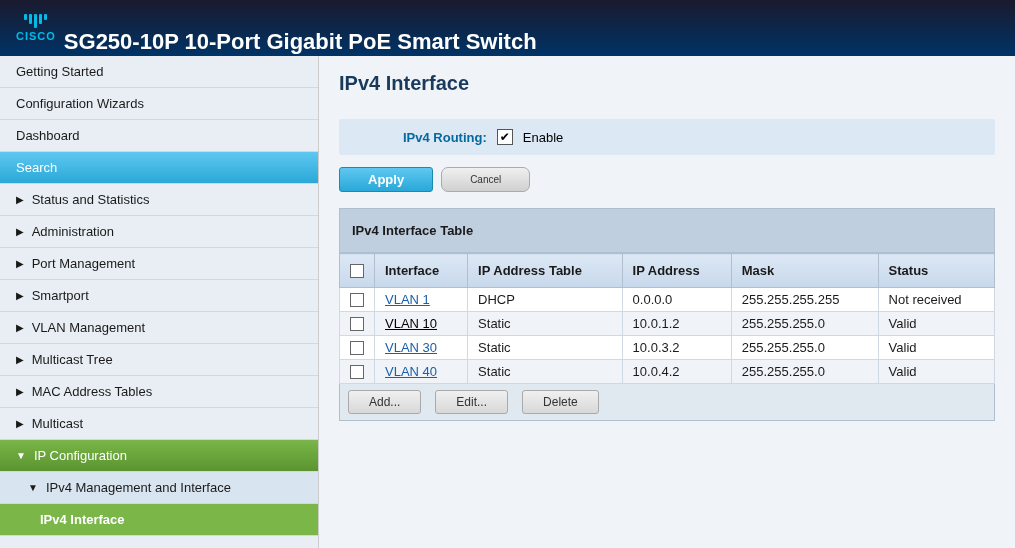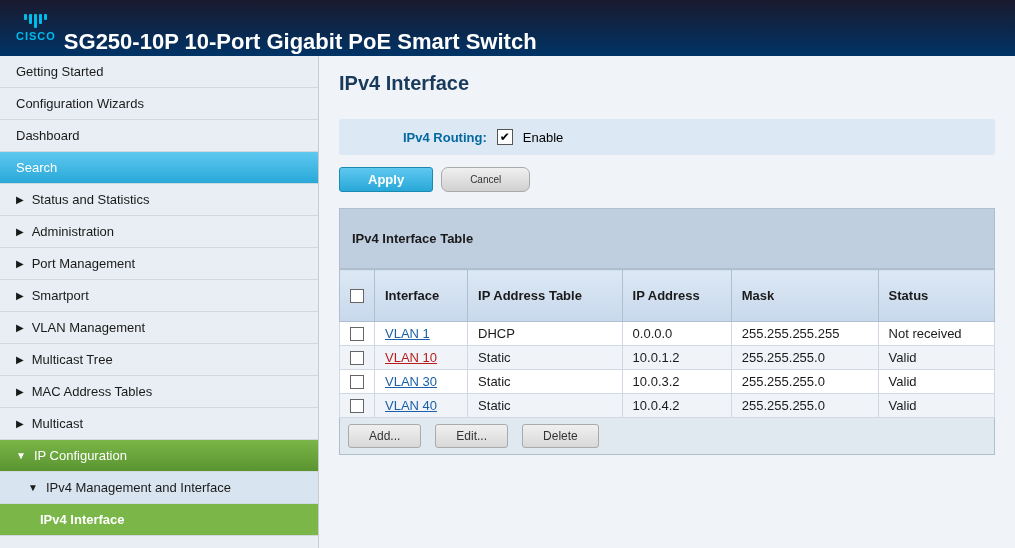--- a/index.html
+++ b/index.html
@@ -161,35 +161,35 @@
       border: 1px solid #aaa;
       padding: 6px 28px;
       cursor: pointer;
       font-size: 10px;
       border-radius: 7px;
     }
 
     
     .table-section-title {
       background: #c0cfe0;
-      padding: 22px 12px;
+      padding: 14px 12px;
       font-weight: bold;
       color: #1a1a1a;
       border: 1px solid #b0bfce;
       margin-bottom: 0;
     }
     .data-table {
       width: 100%;
       border-collapse: collapse;
       background: white;
     }
     .data-table th {
       background: linear-gradient(to bottom, #dce8f4, #c8d8ec);
       border: 1px solid #b0bfce;
-      padding: 18px 10px;
+      padding: 9px 10px;
       text-align: left;
       font-weight: bold;
       color: #1a1a1a;
     }
     .data-table td {
       border: 1px solid #d0d8e4;
       padding: 4px 10px;
       color: #1a1a1a;
     }
     .data-table tr:nth-child(even) td { background: #f0f4f8; }
@@ -333,21 +333,21 @@
       <td style="color:#1a5fa8; text-decoration:underline; cursor:pointer;">VLAN 1</td>
       <td>DHCP</td>
       <td>0.0.0.0</td>
       <td>255.255.255.255</td>
       <td>Not received</td>
     </tr>
             <tr>
       <td>
                 <div class="cb"></div>
               </td>
-      <td style="color:#b91c1c; text-decoration:underline; cursor:pointer;">VLAN 10</td>
+      <td style="color:#000000; text-decoration:underline; cursor:pointer;">VLAN 10</td>
       <td>Static</td>
       <td>10.0.1.2</td>
       <td>255.255.255.0</td>
       <td>Valid</td>
     </tr>
             <tr>
       <td>
                 <div class="cb"></div>
               </td>
       <td style="color:#1a5fa8; text-decoration:underline; cursor:pointer;">VLAN 30</td>

